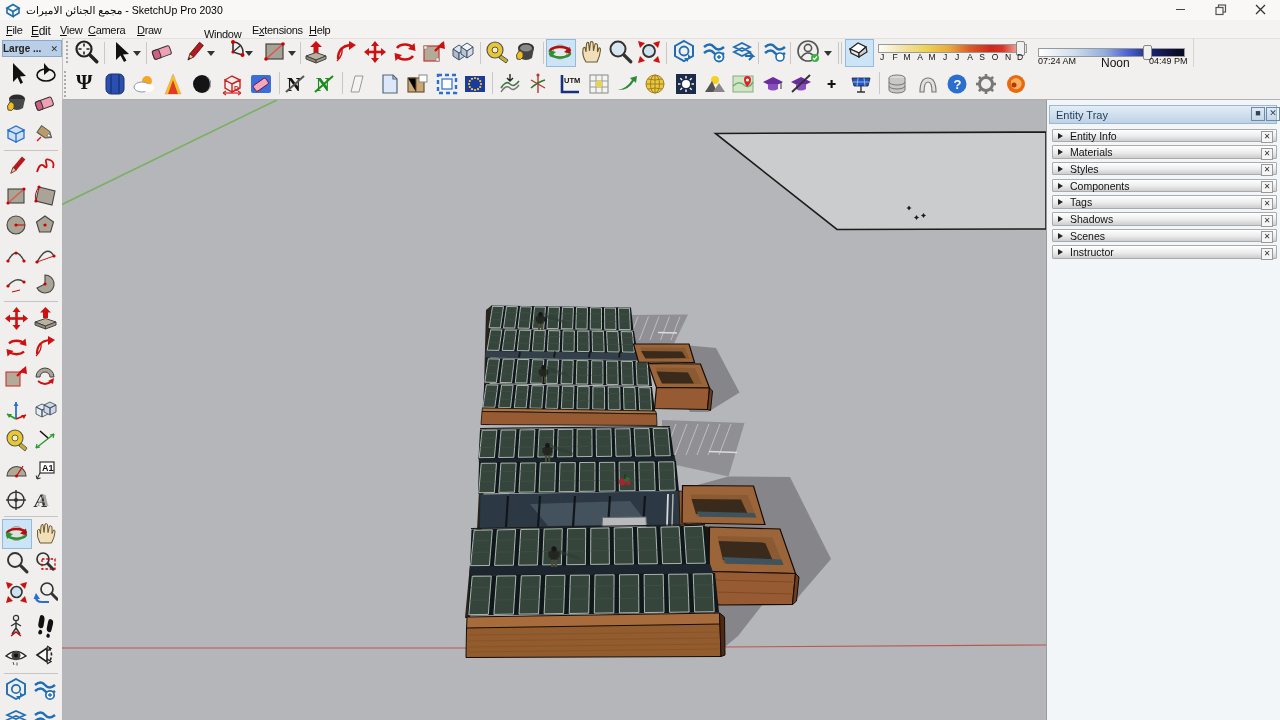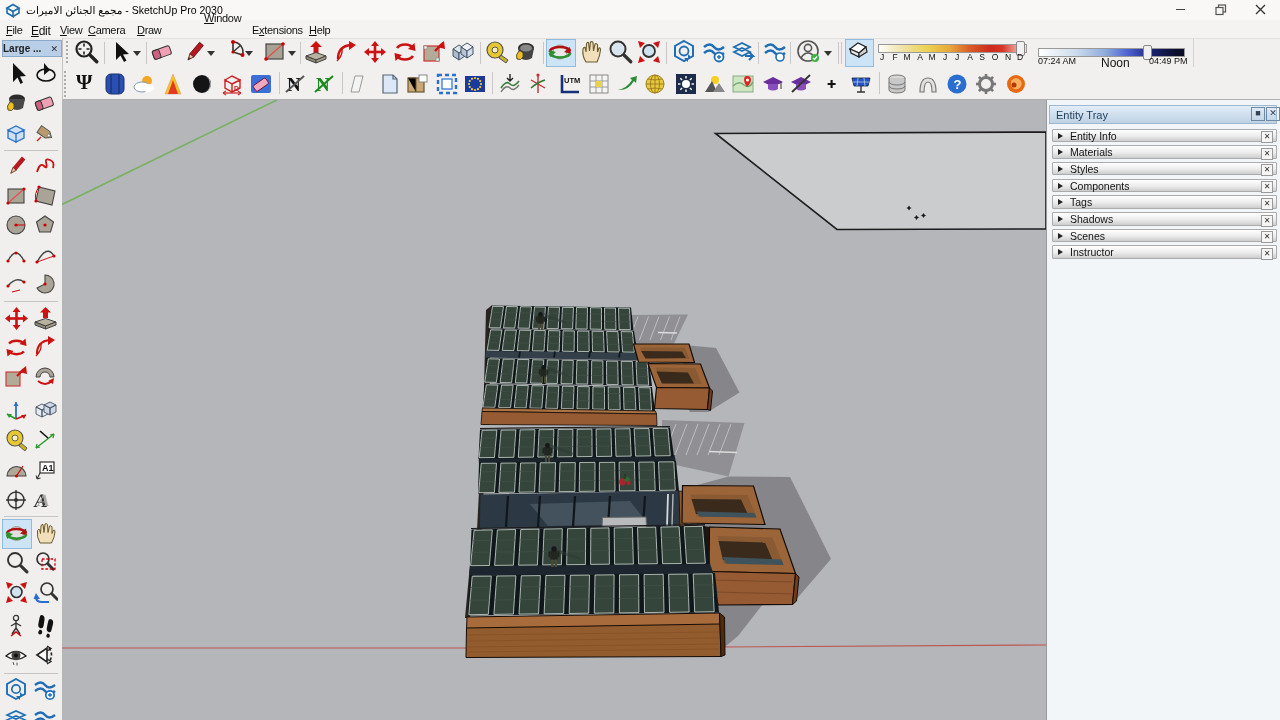--- a/index.html
+++ b/index.html
@@ -24,21 +24,21 @@
 <svg style="position:absolute;left:1255px;top:4px;" width="11" height="11" viewBox="0 0 11 11">
     <path d="M1 1 L10 10 M10 1 L1 10" stroke="#333" stroke-width="1.3"></path>
   </svg>
 <div style="position:absolute;left:0;top:20px;width:1280px;height:18px;background:#f4f3f2"></div>
 <div style="position:absolute;left:6px;top:24px;font-size:11px;letter-spacing:-0.3px;color:#111"><span style="text-decoration:underline">F</span>ile</div>
 <div style="position:absolute;left:31px;top:24px;font-size:12px;letter-spacing:-0.3px;color:#111"><span style="text-decoration:underline">E</span>dit</div>
 <div style="position:absolute;left:60px;top:24px;font-size:11px;letter-spacing:-0.3px;color:#111"><span style="text-decoration:underline">V</span>iew</div>
 <div style="position:absolute;left:88px;top:24px;font-size:11px;letter-spacing:-0.3px;color:#111"><span style="text-decoration:underline">C</span>amera</div>
 <div style="position:absolute;left:137px;top:24px;font-size:11px;letter-spacing:-0.3px;color:#111"><span style="text-decoration:underline">D</span>raw</div>
 <div style="position:absolute;left:170px;top:36px;font-size:11px;letter-spacing:-0.3px;color:#111"><span style="text-decoration:underline">T</span>ools</div>
-<div style="position:absolute;left:204px;top:12px;font-size:11px;letter-spacing:-0.3px;color:#111"><span style="text-decoration:underline">W</span>indow</div>
+<div style="position:absolute;left:204px;top:28px;font-size:11px;letter-spacing:-0.3px;color:#111"><span style="text-decoration:underline">W</span>indow</div>
 <div style="position:absolute;left:252px;top:24px;font-size:11px;letter-spacing:-0.3px;color:#111">E<span style="text-decoration:underline">x</span>tensions</div>
 <div style="position:absolute;left:309px;top:24px;font-size:11px;letter-spacing:-0.3px;color:#111"><span style="text-decoration:underline">H</span>elp</div>
 <div style="position:absolute;left:0;top:38px;width:1280px;height:30px;background:#f1f0ee;border-top:1px solid #e2e1df"></div>
 <div style="position:absolute;left:62px;top:68px;width:1218px;height:32px;background:#f1f0ee"></div>
 <div style="position:absolute;left:0;top:99px;width:1280px;height:1px;background:#b0b0b0"></div>
 <div style="position:absolute;left:0;top:38px;width:62px;height:682px;background:#f0efed;border-right:1px solid #c4c3c1"></div>
 <div style="position:absolute;left:2px;top:40px;width:60px;height:17px;background:#b9cfe8;border:1px solid #8aa8c8;box-sizing:border-box;font-size:10px;font-weight:bold;color:#222;line-height:15px;padding-left:0">Large ...<span style="position:absolute;right:3px;top:1px;font-weight:normal;font-size:9px;color:#333">✕</span></div>
 <div style="position:absolute;left:66px;top:41px;width:2px;height:24px;background:repeating-linear-gradient(#aaa 0 2px,transparent 2px 4px)"></div>
 <svg style="position:absolute;left:73px;top:39px;" width="26" height="28" viewBox="0 0 26 28">
     <circle cx="11" cy="10" r="7.5" fill="none" stroke="#222" stroke-width="2.2"></circle>

